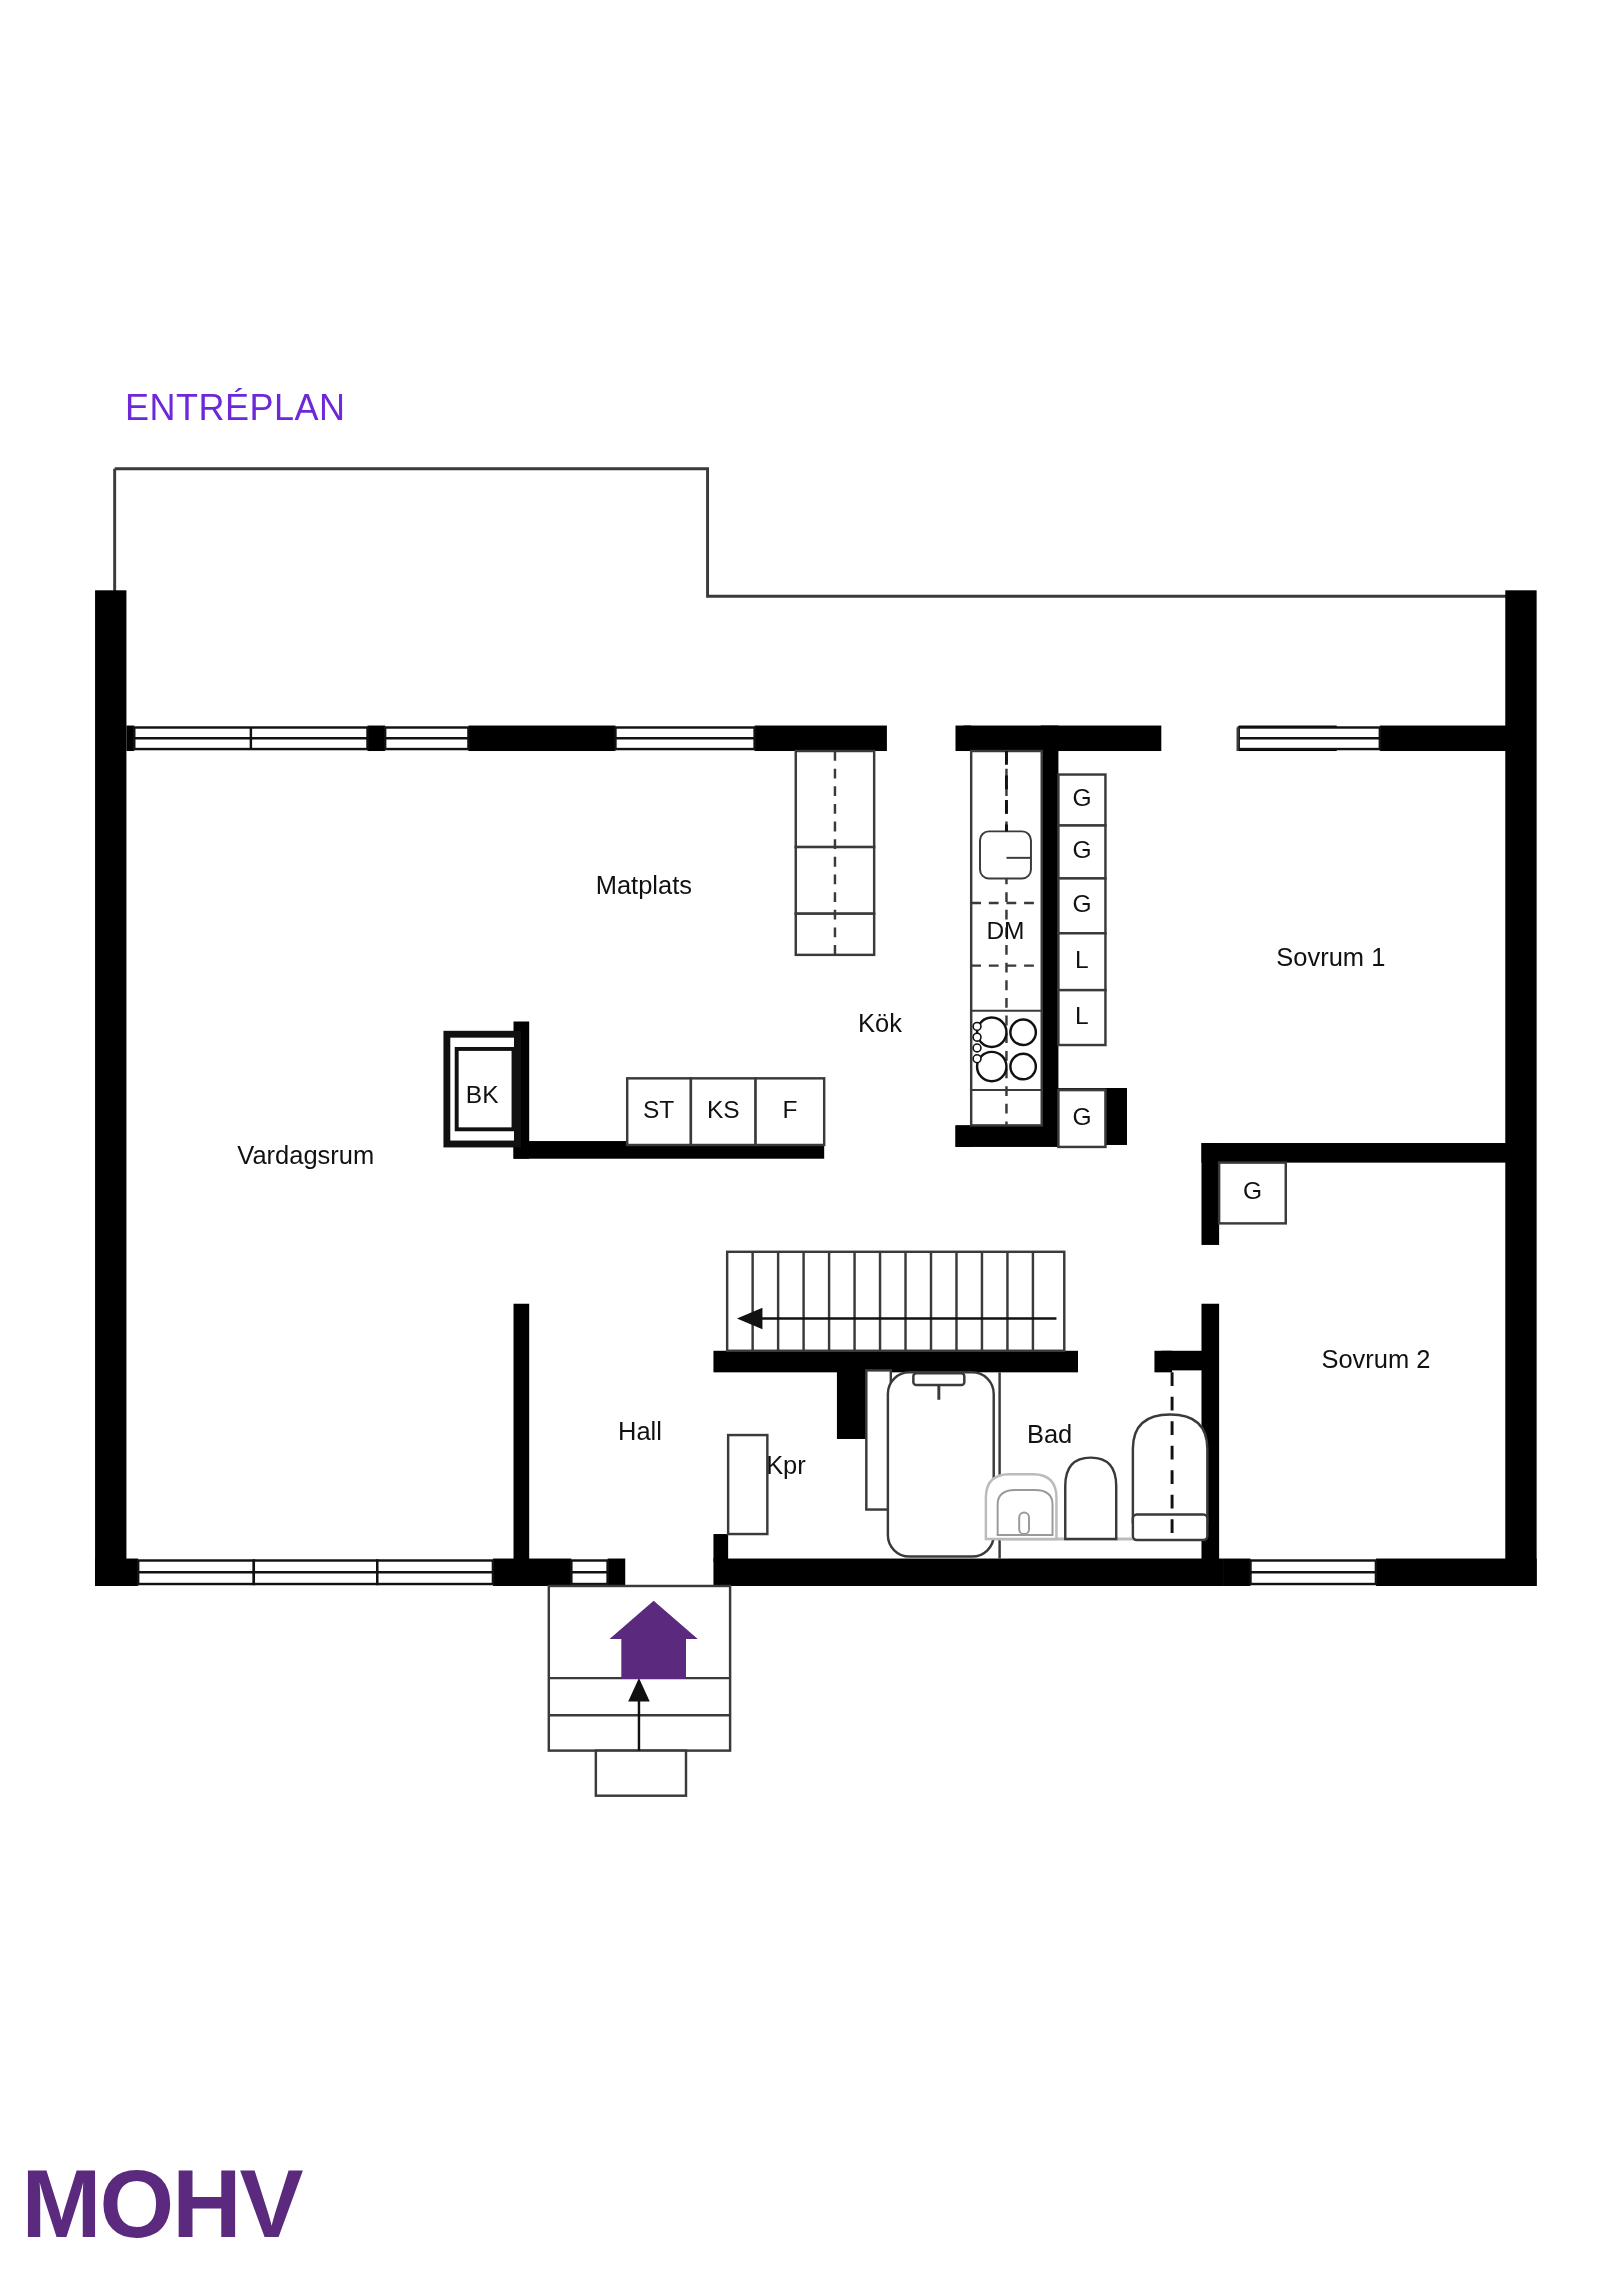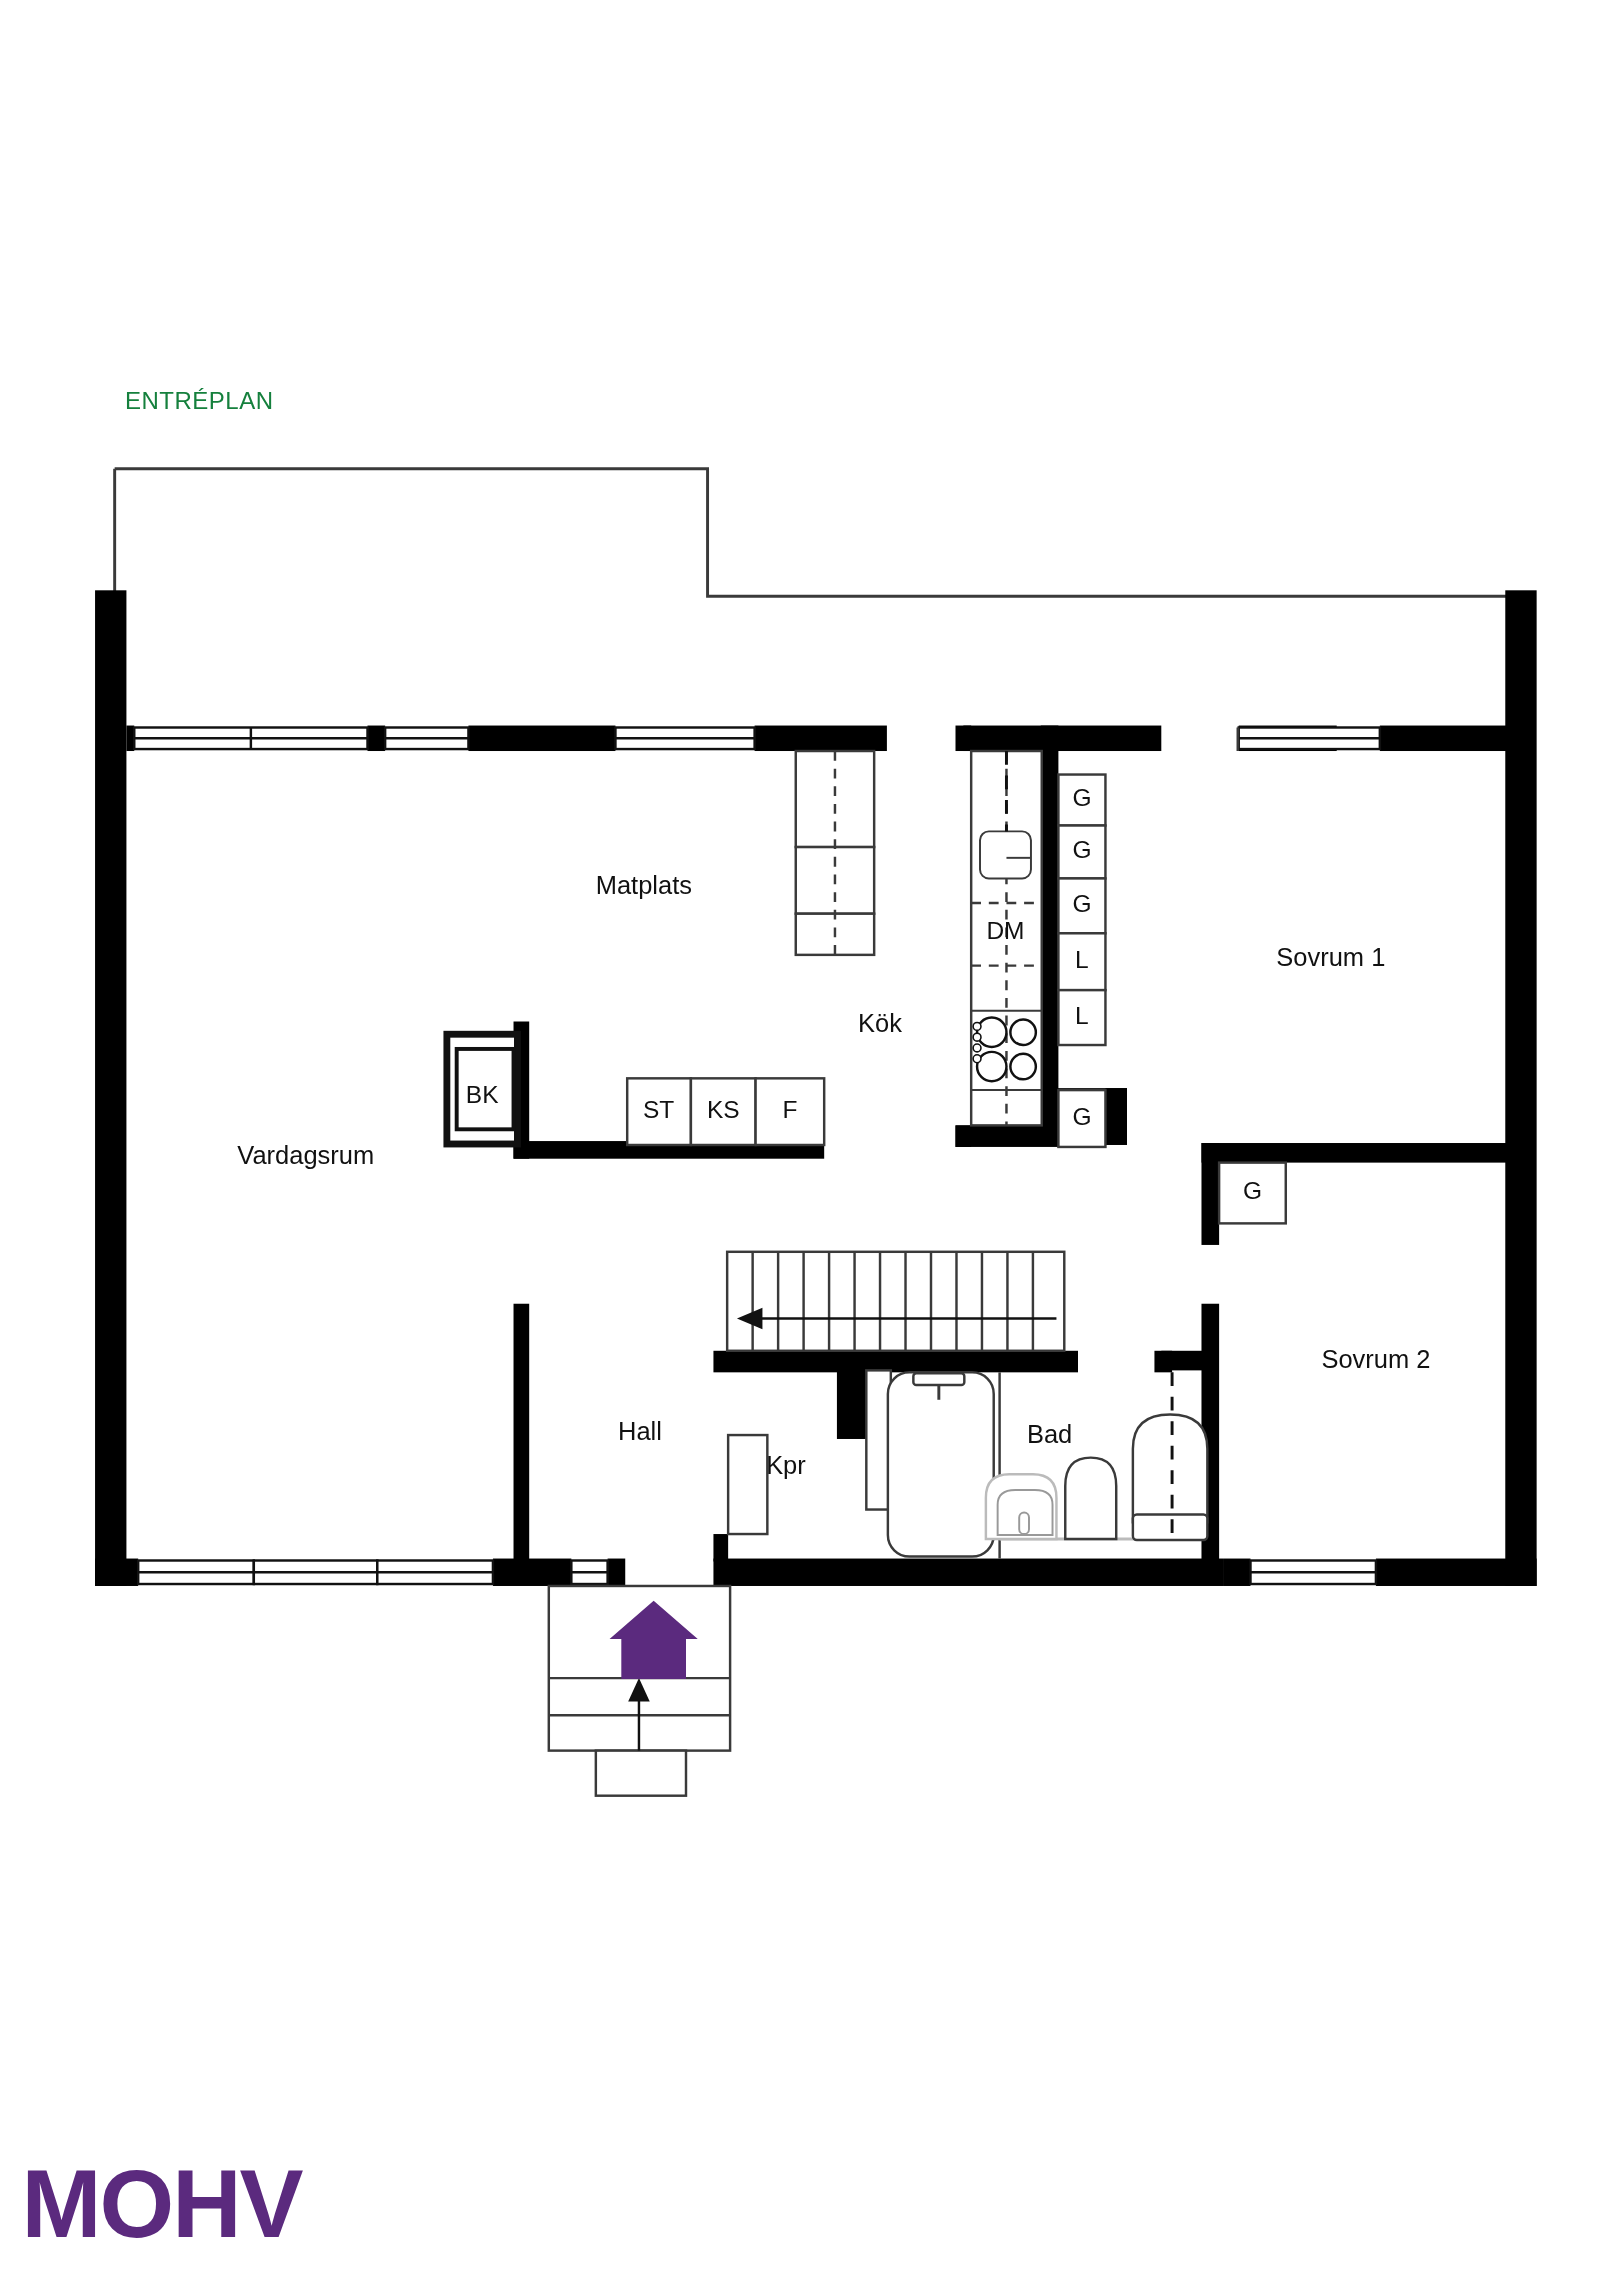--- a/index.html
+++ b/index.html
@@ -11,23 +11,23 @@
     width: 1617px;
     height: 2288px;
     position: relative;
     font-family: "Liberation Sans", sans-serif;
     overflow: hidden;
   }
   #plan-title {
     position: absolute;
     left: 125px;
     top: 387px;
-    font-size: 24px;
+    font-size: 36px;
     letter-spacing: 0.5px;
-    color: #15803d;
+    color: #6d28d9;
     font-weight: 400;
     font-family: "Liberation Sans", sans-serif;
     white-space: nowrap;
   }
   #floorplan-svg {
     position: absolute;
     left: 0;
     top: 0;
   }
   .room-label {

